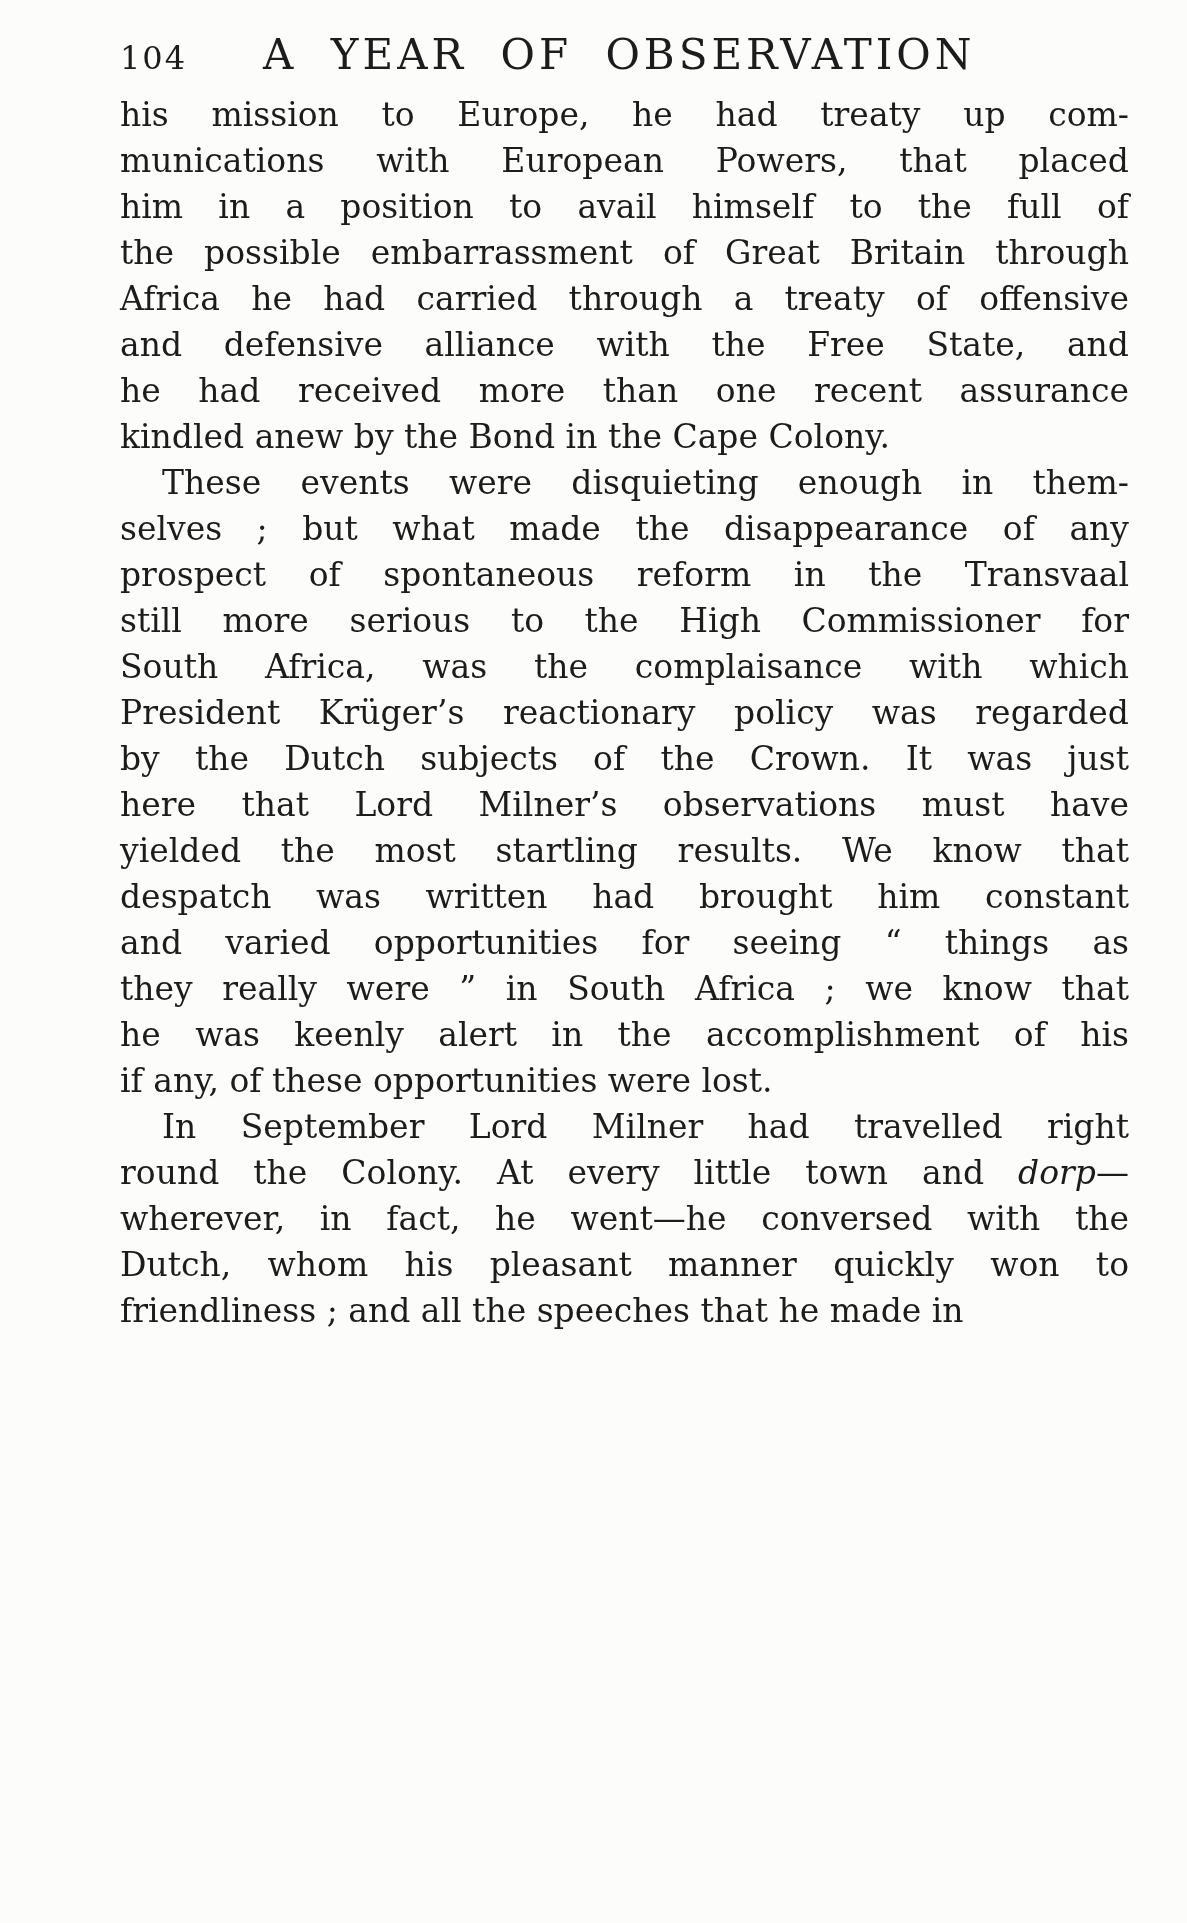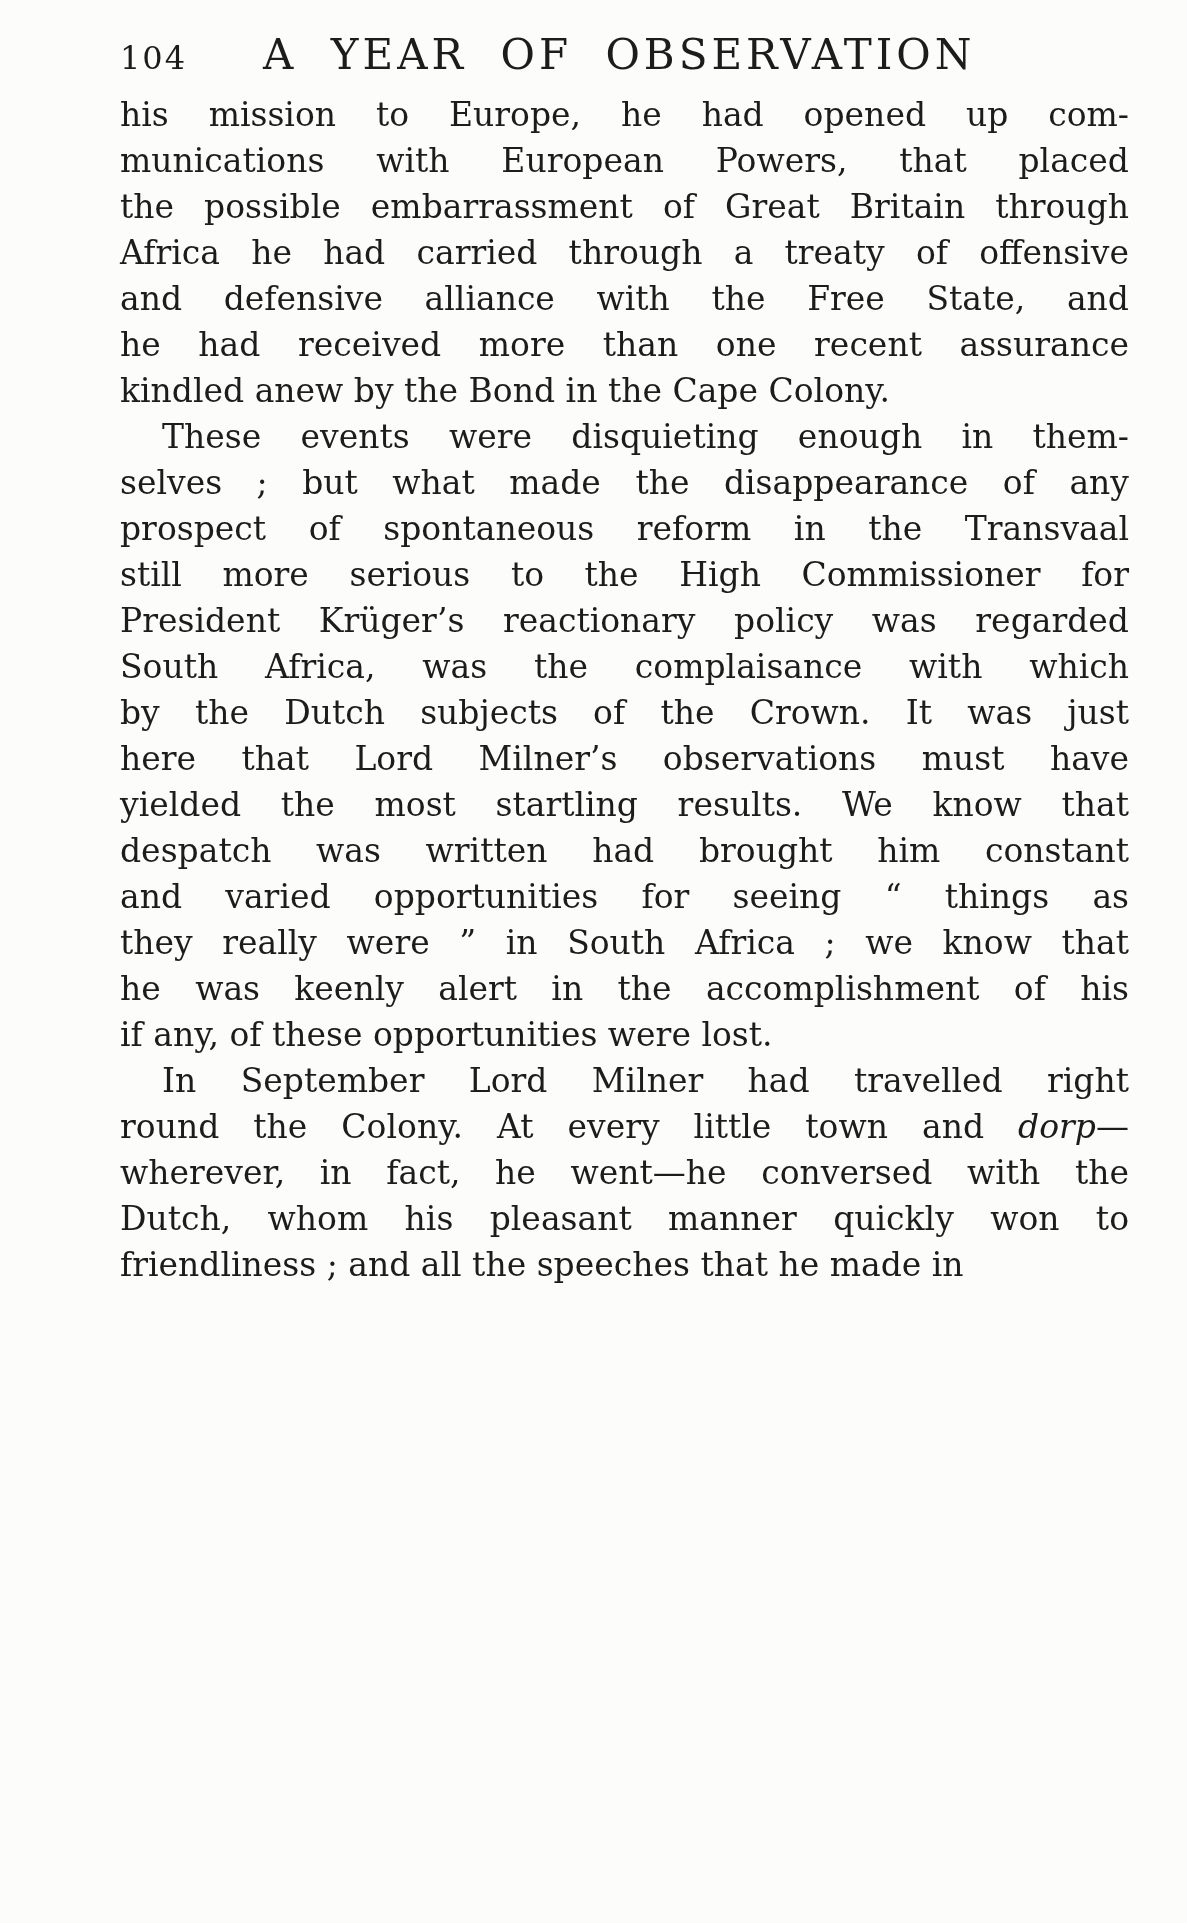--- a/index.html
+++ b/index.html
@@ -64,33 +64,34 @@
 </style>
 </head>
 <body>
 
 <div class="page">
   <header class="running-head">
     <span class="pagenum">104</span>
     <span class="title">A YEAR OF OBSERVATION</span>
   </header>
   <main class="text-block" id="text-block">
-      <div class="line"><span>his mission to Europe, he had opened up com-</span></div>
+      <div class="line"><span>his mission to Europe, he had treaty up com-</span></div>
       <div class="line"><span>munications with European Powers, that placed</span></div>
+      <div class="line"><span>him in a position to avail himself to the full of</span></div>
       <div class="line"><span>the possible embarrassment of Great Britain through</span></div>
       <div class="line"><span>Africa he had carried through a treaty of offensive</span></div>
       <div class="line"><span>and defensive alliance with the Free State, and</span></div>
       <div class="line"><span>he had received more than one recent assurance</span></div>
       <div class="line last"><span>kindled anew by the Bond in the Cape Colony.</span></div>
       <div class="line indent"><span>These events were disquieting enough in them-</span></div>
       <div class="line"><span>selves ; but what made the disappearance of any</span></div>
       <div class="line"><span>prospect of spontaneous reform in the Transvaal</span></div>
       <div class="line"><span>still more serious to the High Commissioner for</span></div>
+      <div class="line"><span>South Africa, was the complaisance with which</span></div>
       <div class="line"><span>President Krüger’s reactionary policy was regarded</span></div>
-      <div class="line"><span>South Africa, was the complaisance with which</span></div>
       <div class="line"><span>by the Dutch subjects of the Crown. It was just</span></div>
       <div class="line"><span>here that Lord Milner’s observations must have</span></div>
       <div class="line"><span>yielded the most startling results. We know that</span></div>
       <div class="line"><span>despatch was written had brought him constant</span></div>
       <div class="line"><span>and varied opportunities for seeing “ things as</span></div>
       <div class="line"><span>they really were ” in South Africa ; we know that</span></div>
       <div class="line"><span>he was keenly alert in the accomplishment of his</span></div>
       <div class="line last"><span>if any, of these opportunities were lost.</span></div>
       <div class="line indent"><span>In September Lord Milner had travelled right</span></div>
       <div class="line"><span>round the Colony. At every little town and </span><span class="it">dorp</span><span>—</span></div>

